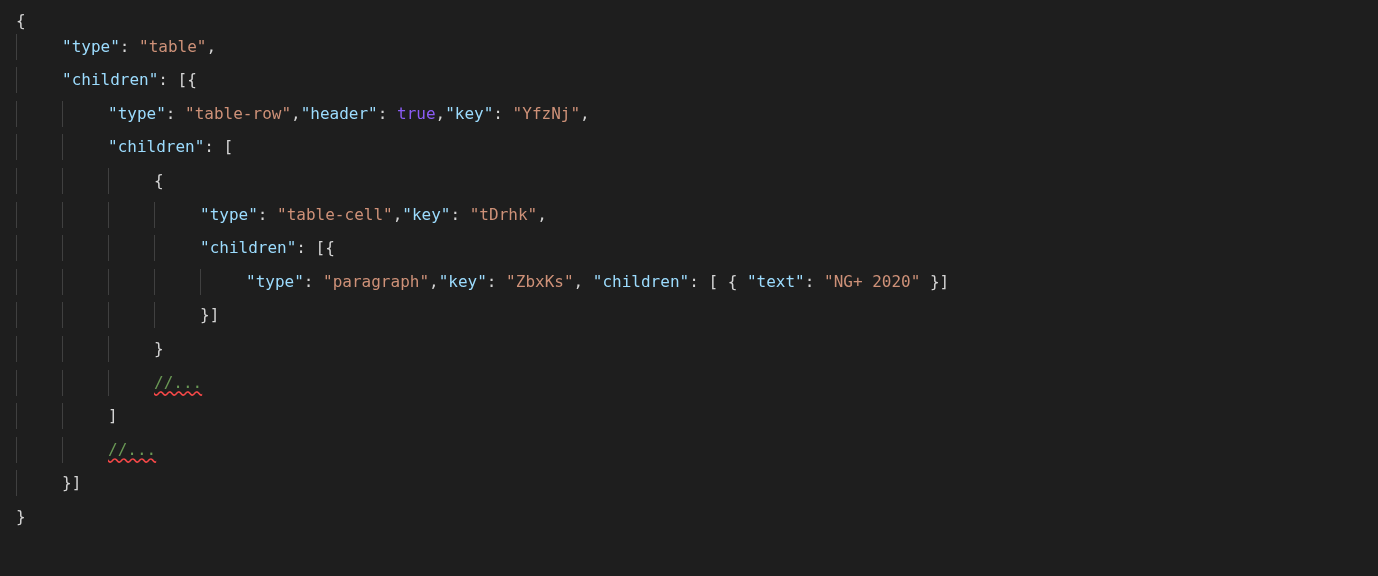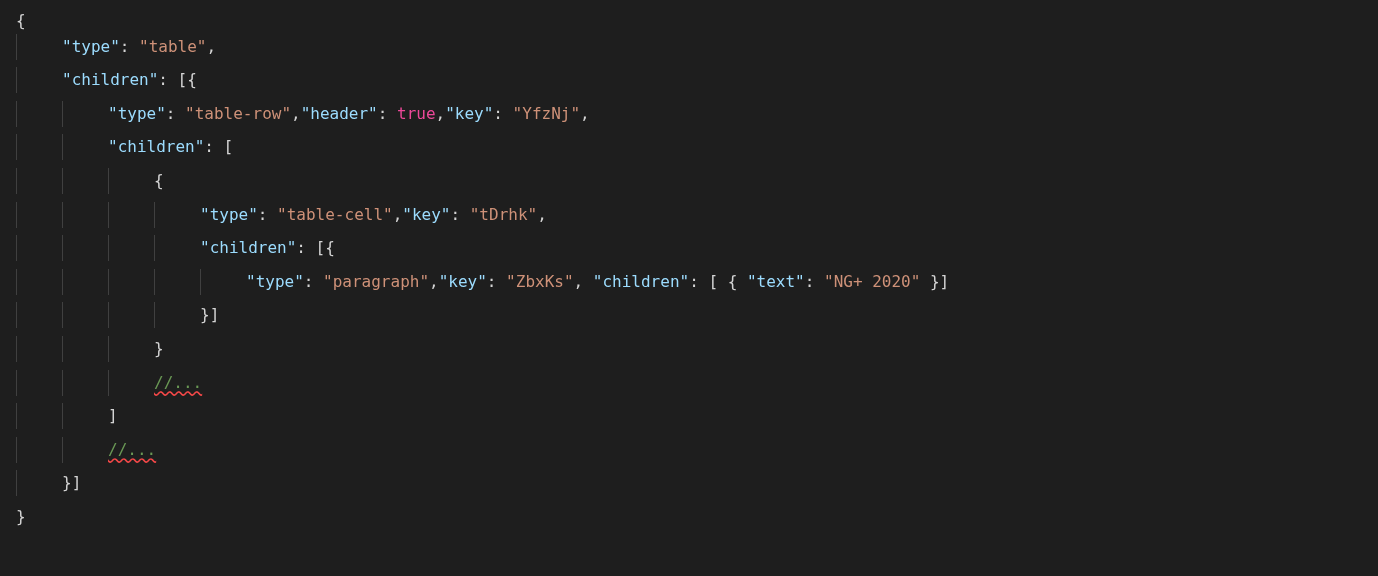--- a/index.html
+++ b/index.html
@@ -27,21 +27,21 @@
     border-left: 1px solid #404040;
     height: 26px;
     position: relative;
   }
   .content {
     display: inline;
   }
   .key { color: #9cdcfe; }
   .string { color: #ce9178; }
   .punct { color: #d4d4d4; }
-  .bool { color: #ec4899; }
+  .bool { color: #8b5cf6; }
   .comment { color: #6a9955; }
   .squiggle {
     text-decoration-line: underline;
     text-decoration-style: wavy;
     text-decoration-color: #f44747;
     text-underline-offset: 3px;
   }
   .iw { width: 46px; display: inline-block; } 
 </style>
 </head>

